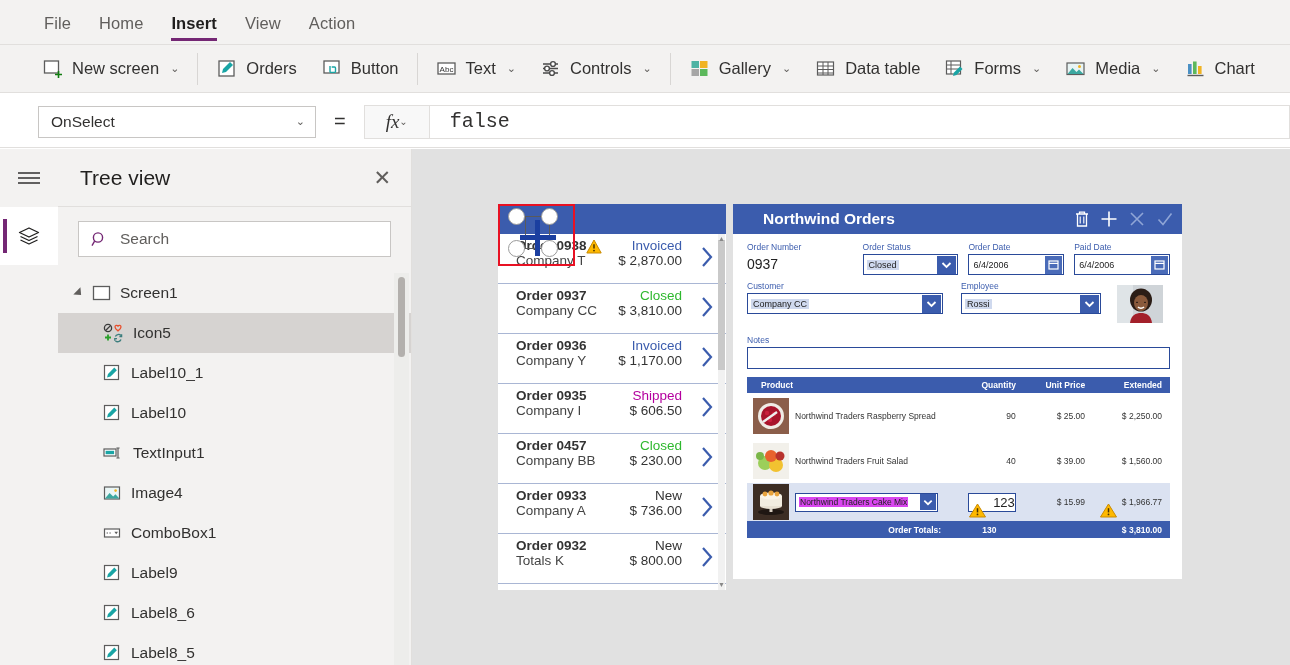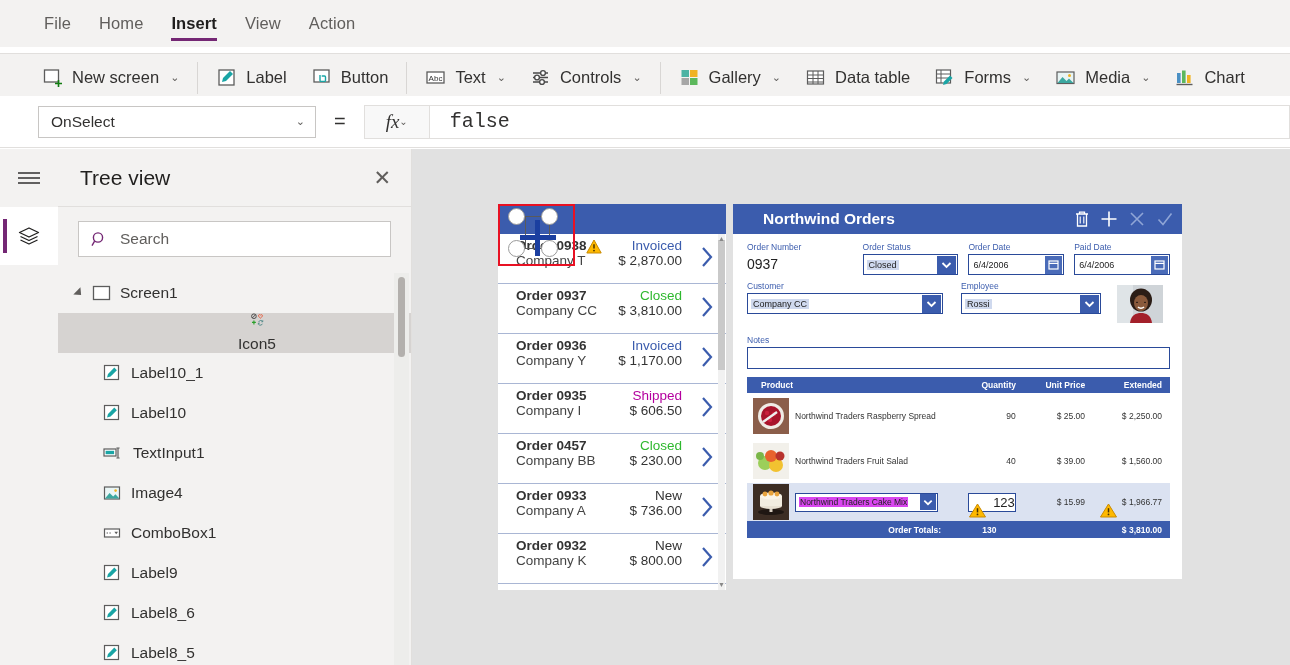--- a/index.html
+++ b/index.html
@@ -23,21 +23,21 @@
     letter-spacing: .1px;
   }
   .menu-tab.active { color: #201f1e; font-weight: bold; }
   .menu-tab.active::after {
     content: ""; position: absolute; left: 14px; right: 14px; bottom: 6px;
     height: 3px; background: #742774;
   }
 
   
   .ribbon {
-    position: absolute; left: 0; top: 53px; width: 1290px; height: 49px;
+    position: absolute; left: 0; top: 44px; width: 1290px; height: 49px;
     background: #f3f2f1; border-top: 1px solid #e1dfdd; border-bottom: 1px solid #e1dfdd;
     display: flex; align-items: center; padding-left: 30px; overflow: hidden;
   }
   .rb-sep { width: 1px; height: 32px; background: #d8d6d4; margin: 0 6px; }
   .rb-item {
     display: flex; align-items: center; gap: 9px; padding: 0 12px;
     height: 40px; cursor: pointer; white-space: nowrap;
   }
   .rb-label { font-size: 16.5px; color: #323130; }
   .rb-chev { font-size: 11px; color: #605e5c; margin-left: 2px; }
@@ -102,21 +102,21 @@
     height: 36px; background: #ffffff; border: 1px solid #c8c6c4;
     display: flex; align-items: center; gap: 12px; padding: 0 12px;
   }
   .search-ph { font-size: 15.5px; color: #605e5c; }
   .tree-list { position: relative; height: 400px; overflow: hidden; }
   .tree-row {
     height: 40px; display: flex; align-items: center; gap: 9px;
     padding-left: 18px; font-size: 15.5px; color: #323130; cursor: pointer;
   }
   .tree-row.lvl2 { padding-left: 45px; }
-  .tree-row.sel { background: #d6d3d1; flex-direction: column; }
+  .tree-row.sel { background: #d6d3d1; }
   .tri { width: 0; height: 0; border-top: 5px solid transparent;
          border-bottom: 5px solid transparent; border-left: 6px solid #605e5c;
          transform: rotate(45deg); margin-right: 1px; }
   .tree-scroll {
     position: absolute; right: 6px; top: 4px; width: 7px; height: 80px;
     background: #b3b0ad; border-radius: 4px;
   }
   .tree-track { position: absolute; right: 2px; top: 0; width: 15px; height: 400px; background: #ededeb; }
 
   
@@ -262,21 +262,21 @@
       <span class="rb-label">New screen</span>
       <span class="rb-chev">⌄</span>
     </div>
     <div class="rb-sep"></div>
 
     <div class="rb-item">
       <svg class="rb-ico" viewBox="0 0 21 21">
         <rect x="3" y="3" width="15" height="15" fill="#fff" stroke="#5c5c5c" stroke-width="1.3"></rect>
         <path d="M6 15l1-4 7-7 3 3-7 7z" fill="#19a5a5"></path>
       </svg>
-      <span class="rb-label">Label</span>
+      <span class="rb-label">Orders</span>
     </div>
 
     <div class="rb-item">
       <svg class="rb-ico" viewBox="0 0 21 21">
         <rect x="3" y="3" width="15" height="12" fill="#fff" stroke="#5c5c5c" stroke-width="1.3"></rect>
         <path d="M9 8v5.5c0 .5.4.9.9.9h3.6c.6 0 1-.4 1-1V10c0-.6-.4-1-1-1h-2.8" fill="none" stroke="#19a5a5" stroke-width="1.4"></path>
       </svg>
       <span class="rb-label">Button</span>
     </div>
     <div class="rb-sep"></div>
@@ -584,21 +584,21 @@
             <path d="M3 2l8 9-8 9" fill="none" stroke="#3b5cad" stroke-width="2.2"></path>
           </svg>
         </div>
 
         <div class="gal-item">
           <div class="gal-r1">
             <span class="gal-ord">Order 0932</span>
             <span class="gal-status" style="color:#333">New</span>
           </div>
           <div class="gal-r2">
-            <span class="gal-comp">Company K</span>
+            <span class="gal-comp">Totals K</span>
             <span class="gal-amt">$ 800.00</span>
           </div>
           <svg class="gal-chev" viewBox="0 0 14 22">
             <path d="M3 2l8 9-8 9" fill="none" stroke="#3b5cad" stroke-width="2.2"></path>
           </svg>
         </div>
 
         <div class="gal-sb-track"></div>
         <div class="gal-sb-thumb"></div>
         <div class="gal-sb-up">▲</div>

